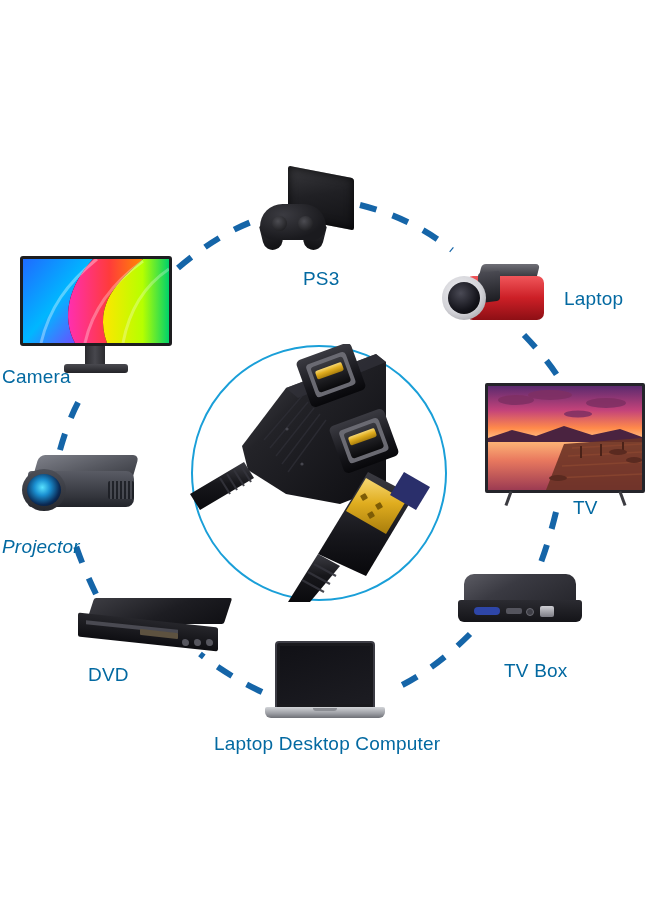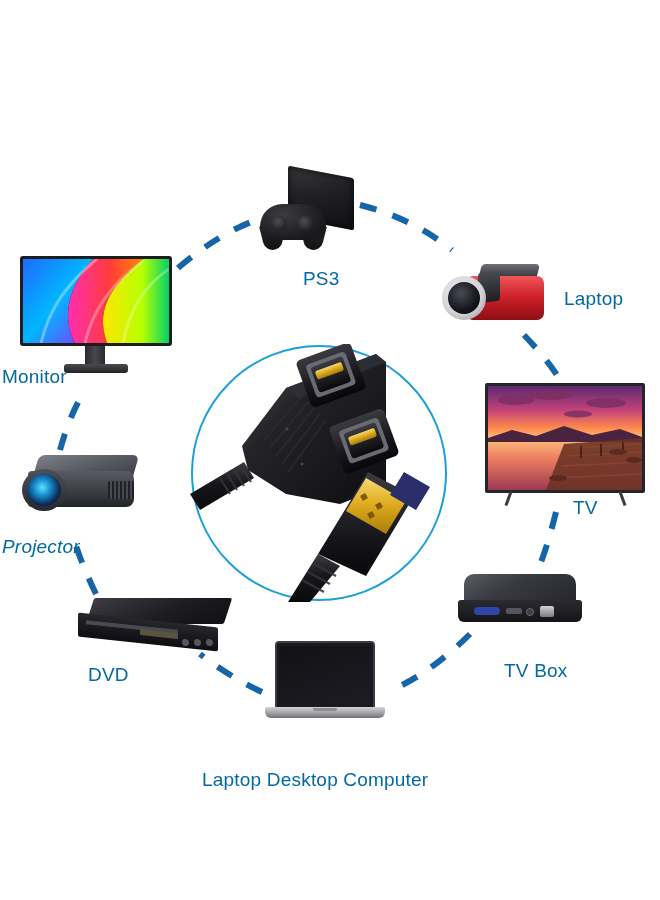--- a/index.html
+++ b/index.html
@@ -340,21 +340,21 @@
         <path d="M70,0 H120 C96,22 70,44 84,84 H52 C38,58 46,26 70,0 Z" fill="url(#w2)"></path>
         <path d="M120,0 H146 V84 H84 C70,44 96,22 120,0 Z" fill="url(#w3)"></path>
         <path d="M18,84 C26,50 44,24 74,0" stroke="#ffffff" stroke-opacity=".35" stroke-width="3" fill="none"></path>
         <path d="M62,84 C70,48 92,22 120,2" stroke="#ffffff" stroke-opacity=".3" stroke-width="3" fill="none"></path>
         <path d="M100,84 C106,52 122,26 146,10" stroke="#ffffff" stroke-opacity=".28" stroke-width="3" fill="none"></path>
       </svg>
     </div>
     <div class="neck"></div>
     <div class="base"></div>
   </div>
-  <div class="label" style="left:2px; top:366px;">Monitor</div>
+  <div class="label" style="left:2px; top:366px;">Camera</div>
 
   <div id="ps3" class="device">
     <div class="console"></div>
     <div class="grip-l"></div>
     <div class="grip-r"></div>
     <div class="pad-body"></div>
     <div class="stick-l"></div>
     <div class="stick-r"></div>
   </div>
   <div class="label" style="left:303px; top:268px;">PS3</div>
@@ -429,21 +429,21 @@
   </div>
   <div class="label" style="left:504px; top:660px;">TV Box</div>
 
   <div id="laptop" class="device">
     <div class="lid">
       <div class="screen-in"></div>
     </div>
     <div class="base"></div>
     <div class="notch"></div>
   </div>
-  <div class="label" style="left:202px; top:733px;margin-top:36px;">Laptop Desktop Computer</div>
+  <div class="label" style="left:214px; top:733px;">Laptop Desktop Computer</div>
 
   <div id="dvd" class="device">
     <div class="top"></div>
     <div class="front"></div>
     <div class="tray"></div>
     <div class="disp"></div>
     <div class="btn" style="left:104px;"></div>
     <div class="btn" style="left:116px;"></div>
     <div class="btn" style="left:128px;"></div>
   </div>

